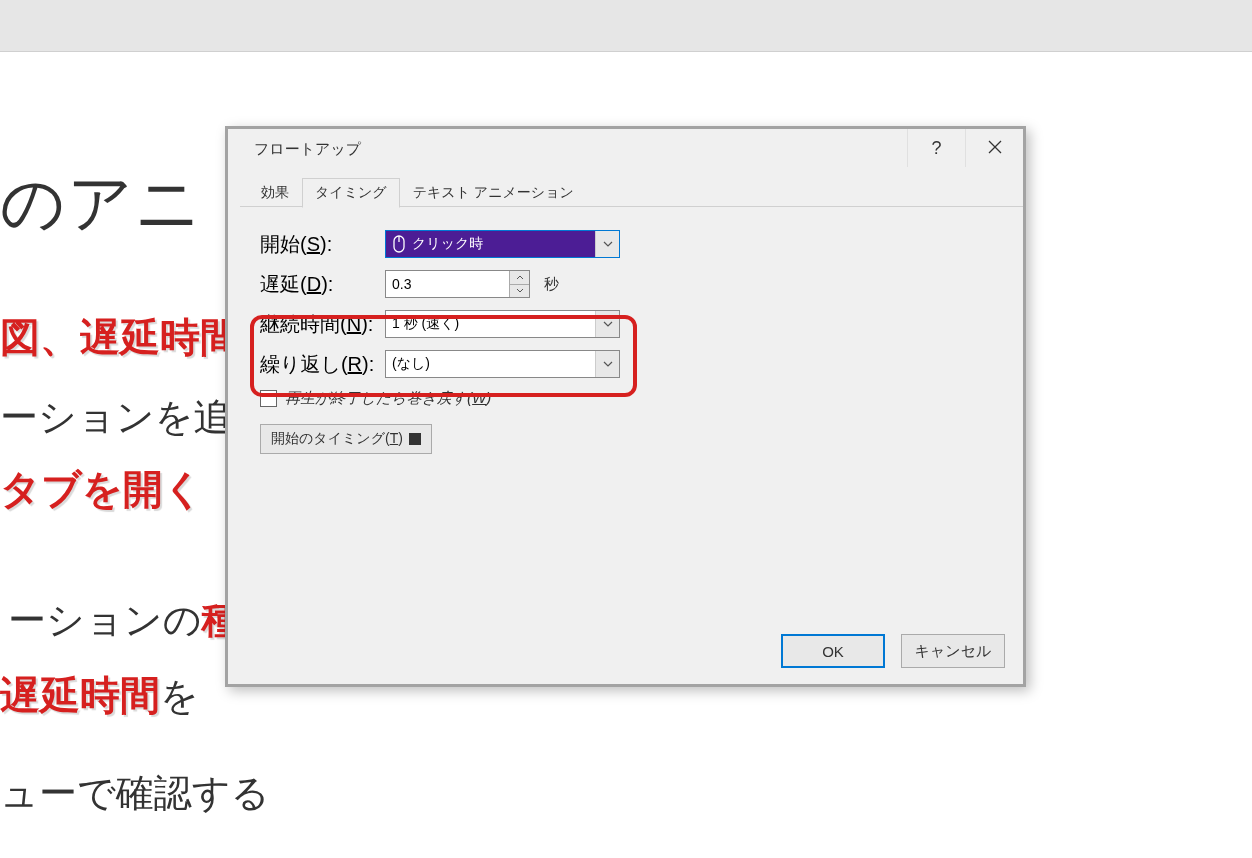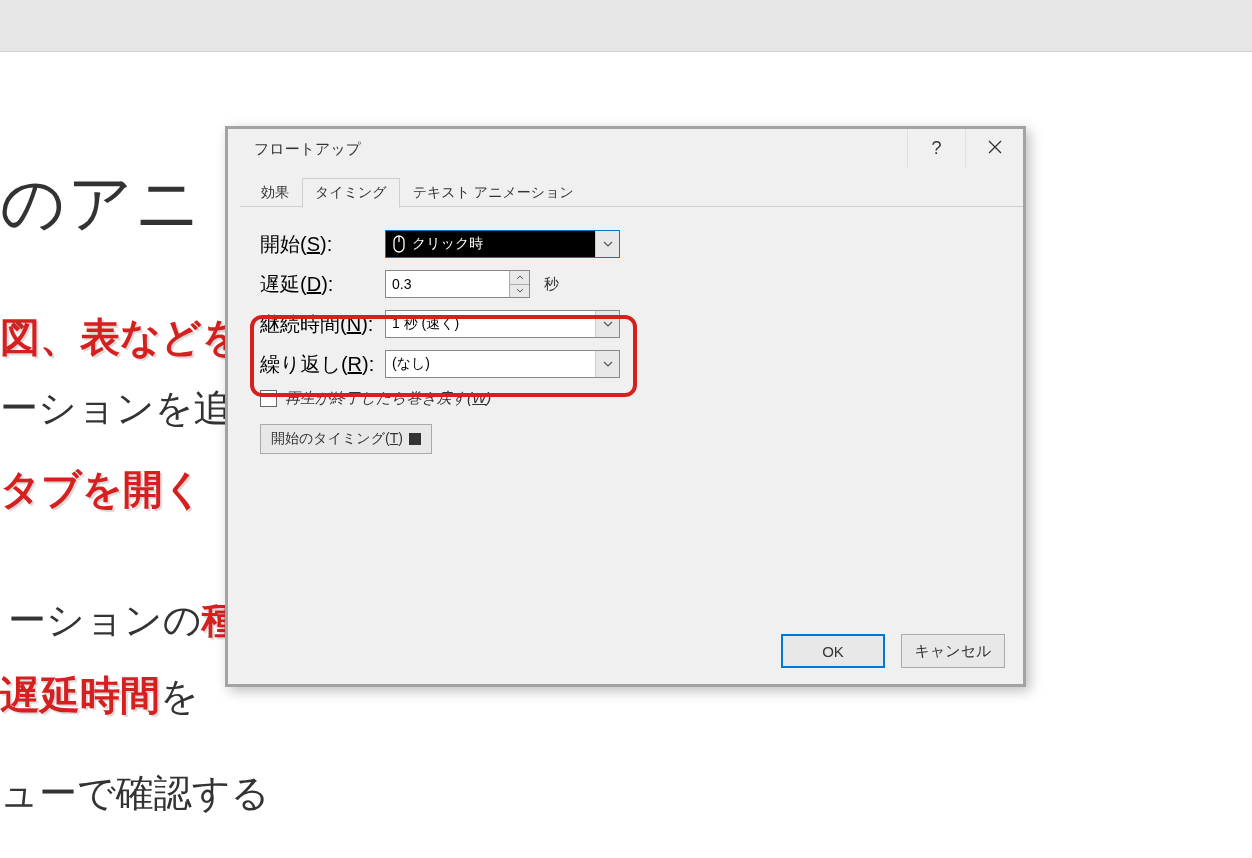--- a/index.html
+++ b/index.html
@@ -31,21 +31,21 @@
       white-space: nowrap;
     }
     .bg-text.red {
       color: #d6201f;
       font-weight: bold;
       text-shadow: 2px 2px 1px rgba(0,0,0,0.15);
       font-family: "Yu Gothic", sans-serif;
     }
     .bg1 { top: 160px; left: 0; font-size: 64px; letter-spacing: 2px; }
     .bg2 { top: 310px; left: 0; font-size: 40px; }
-    .bg3 { top: 383px; left: 0; font-size: 38px; }
+    .bg3 { top: 392px; left: 0; font-size: 38px; }
     .bg4 { top: 462px; left: 0; font-size: 40px; }
     .bg5 { top: 595px; left: 8px; font-size: 38px; }
     .bg6 { top: 668px; left: 0; font-size: 40px; }
     .bg7 { top: 768px; left: 0; font-size: 38px; }
 
     .dialog {
       position: absolute;
       top: 126px;
       left: 225px;
       width: 801px;
@@ -140,21 +140,21 @@
 
     .combo {
       display: flex;
       height: 28px;
       border: 1px solid #888;
       background: #fff;
       width: 235px;
     }
     .combo.start {
       border-color: #0078d4;
-      background: #000000;
+      background: #4c1d95;
       color: #fff;
     }
     .combo-value {
       flex: 1;
       display: flex;
       align-items: center;
       padding: 0 6px;
       font-size: 14px;
       gap: 6px;
     }
@@ -266,21 +266,21 @@
       height: 18px;
       display: inline-block;
     }
   </style>
 </head>
 <body>
 
 <div class="top-bar"></div>
 
 <div class="bg-text bg1">のアニ</div>
-<div class="bg-text bg2 red">図、表などを</div>
+<div class="bg-text bg2 red">図、遅延時間</div>
 <div class="bg-text bg3">ーションを追</div>
 <div class="bg-text bg4 red">タブを開く</div>
 <div class="bg-text bg5">
   <span>ーションの</span><span style="color:#d6201f;font-weight:bold;text-shadow:2px 2px 1px rgba(0,0,0,0.15);font-family:'Yu Gothic',sans-serif;">種</span>
 </div>
 <div class="bg-text bg6">
   <span style="color:#d6201f;font-weight:bold;text-shadow:2px 2px 1px rgba(0,0,0,0.15);font-family:'Yu Gothic',sans-serif;font-size:40px;">遅延時間</span><span style="font-size:38px;">を</span>
 </div>
 <div class="bg-text bg7">ューで確認する</div>
 

